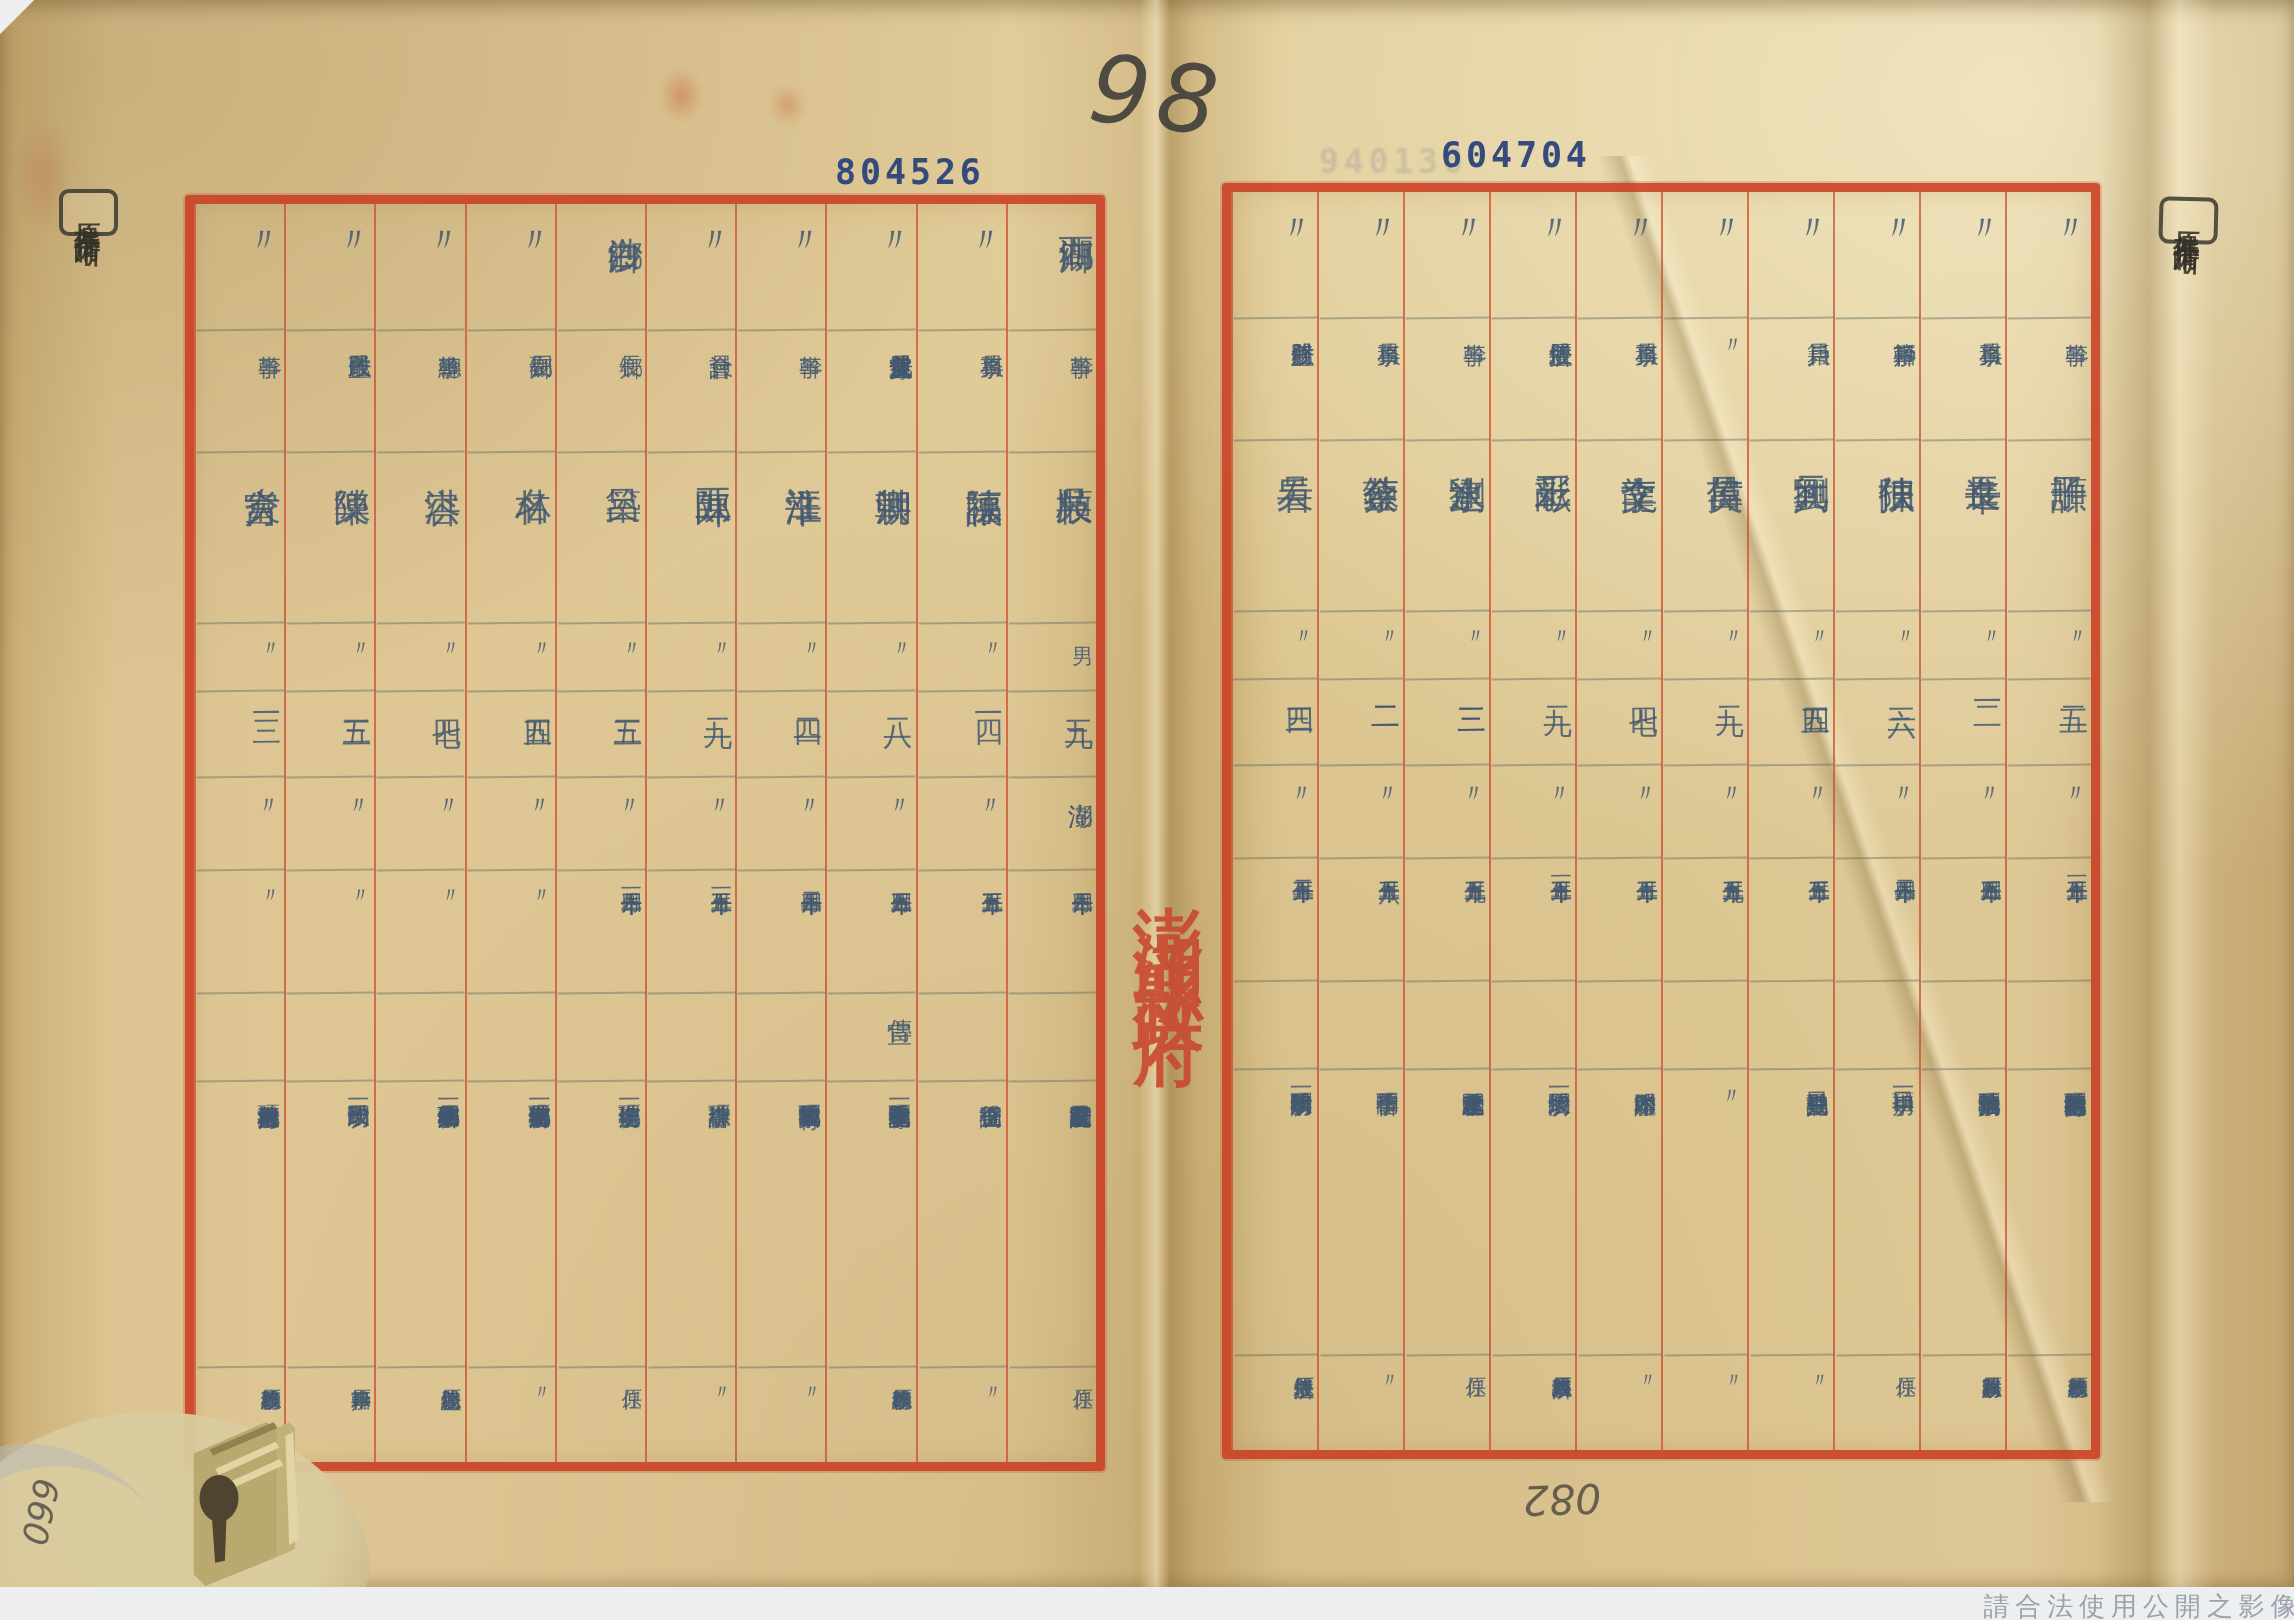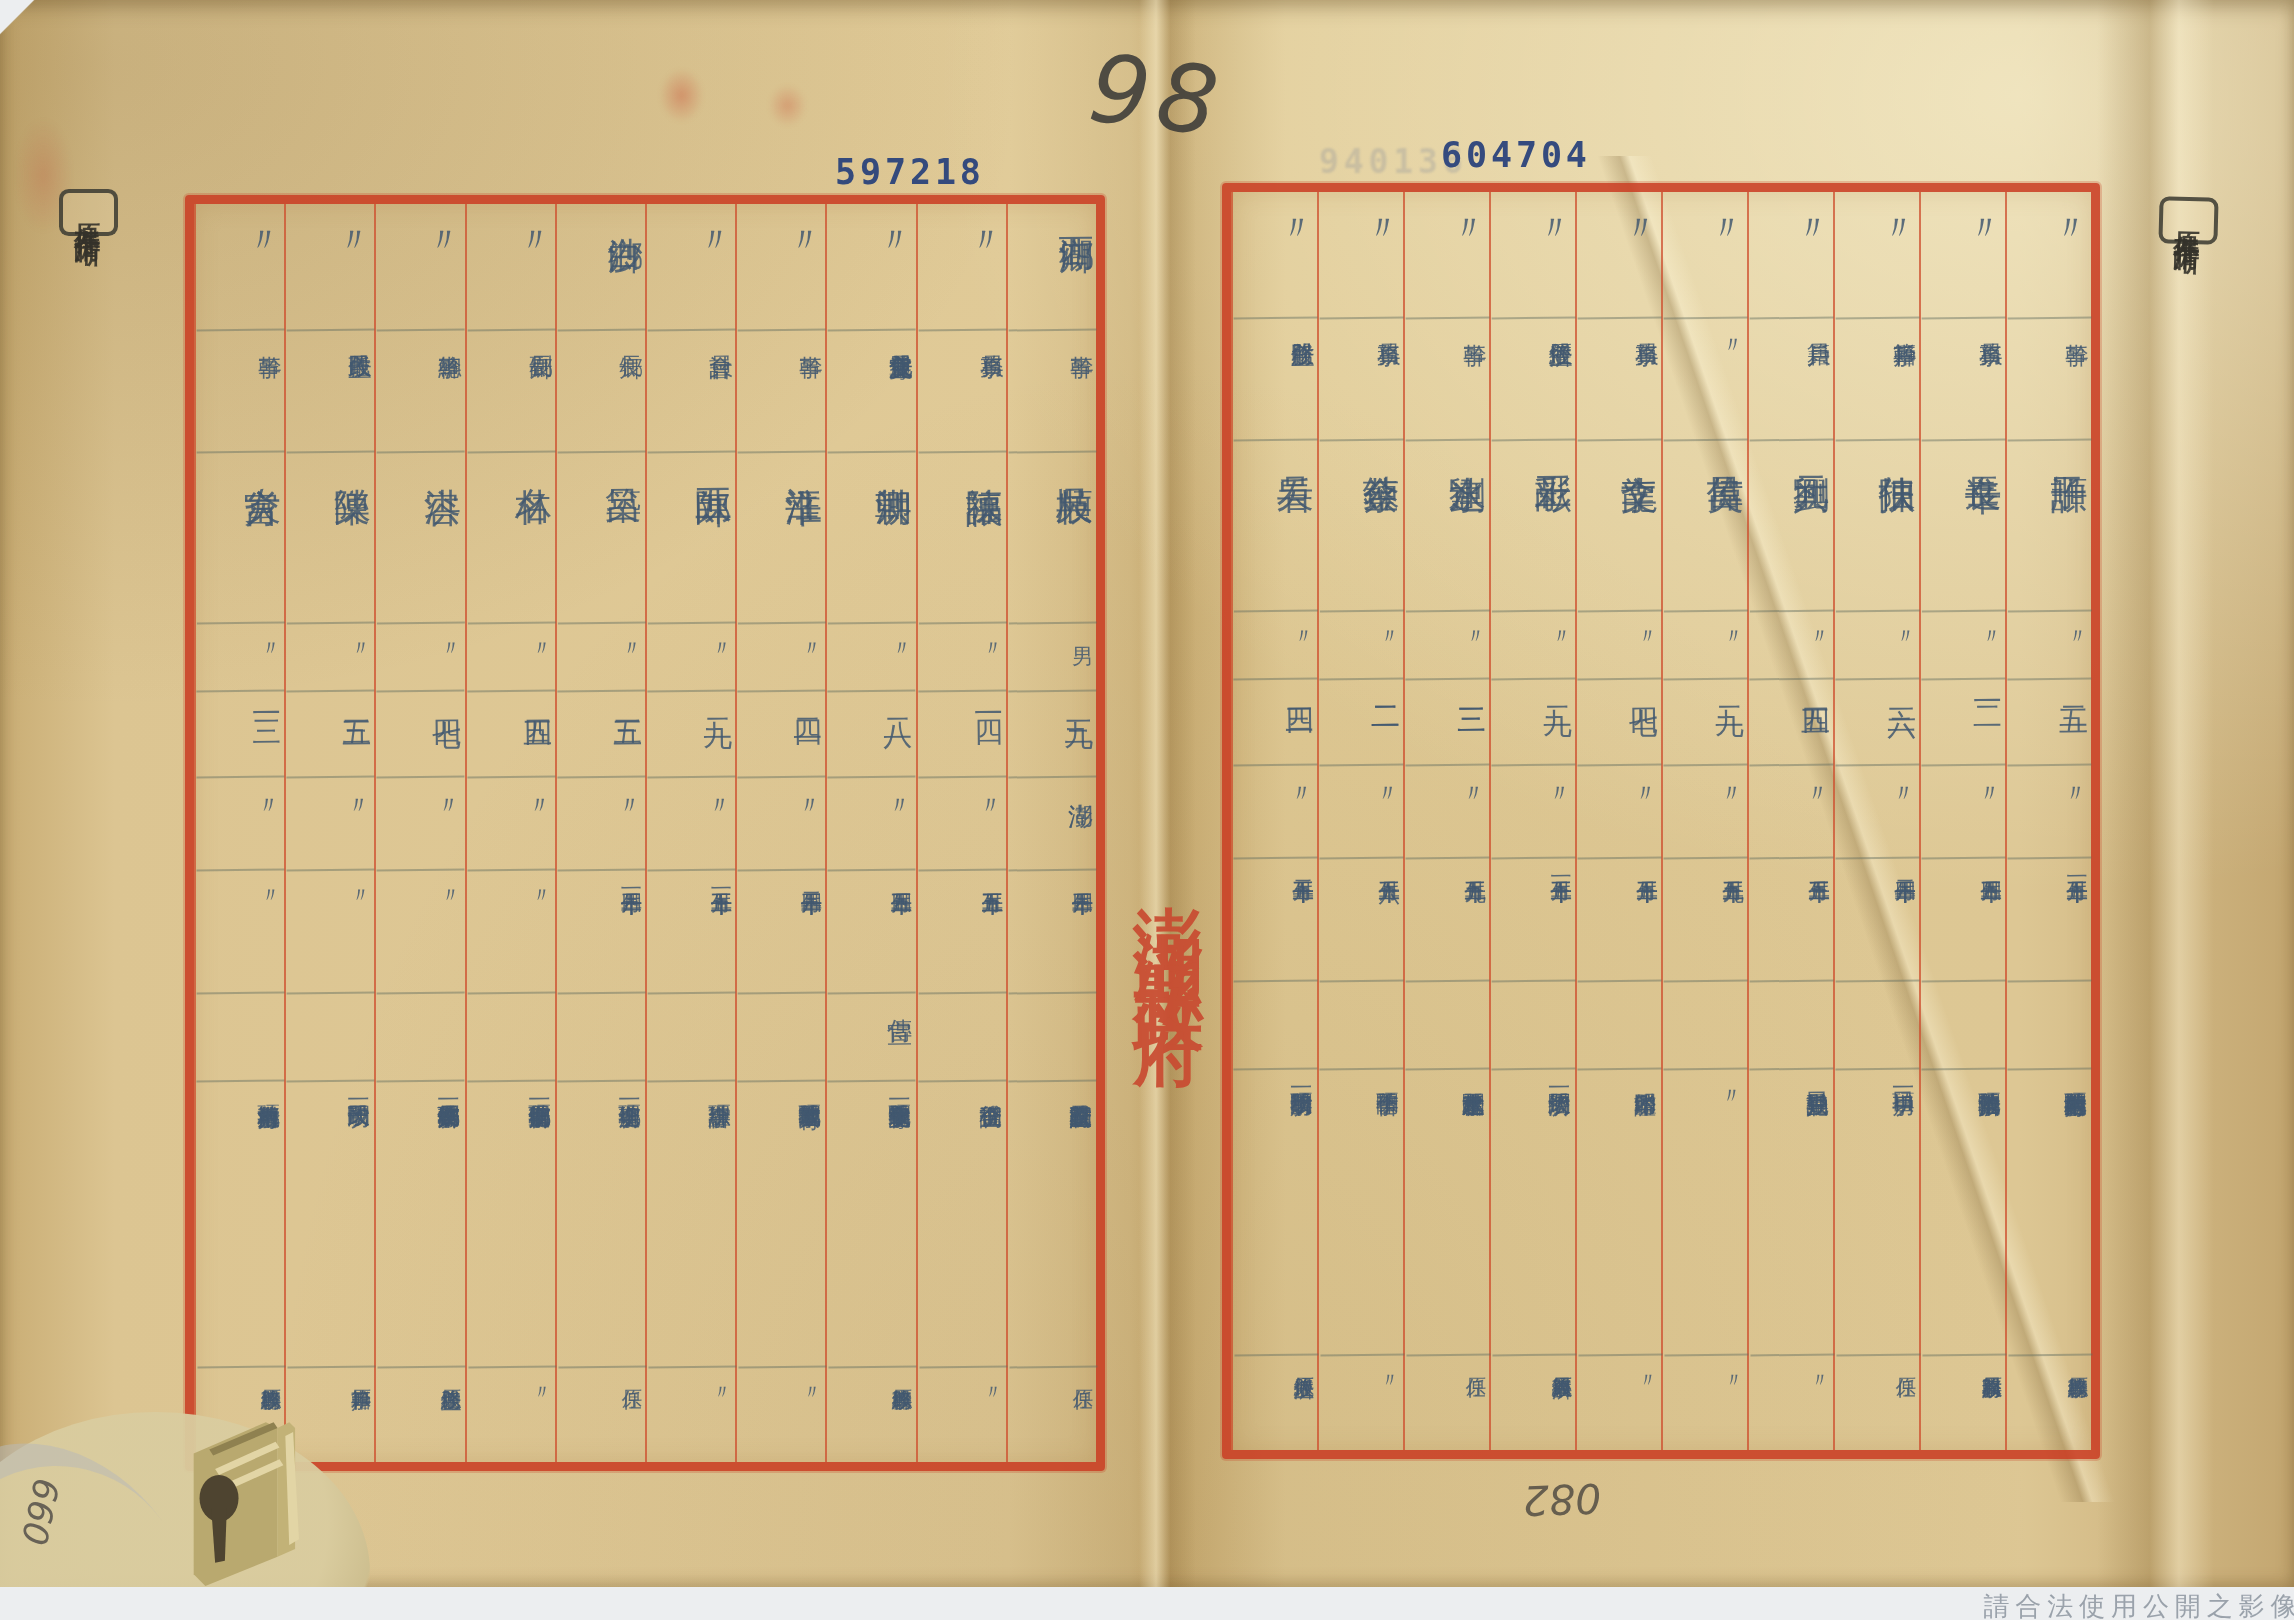--- a/index.html
+++ b/index.html
@@ -360,21 +360,21 @@
     <div class="c-age">四三</div>
     <div class="c-native">〃</div>
     <div class="c-date">三十五年十二月</div>
     <div class="c-spec"></div>
     <div class="c-duty">関于財務股一切事項</div>
     <div class="c-remark">原經濟股主任</div>
   </div>
 </div>
   </div>
 
-  <div class="pgnum lft">597218</div>
+  <div class="pgnum lft">804526</div>
   <div class="pgnum rgt">604704</div>
   <div class="ghost">940136</div>
   <div class="pencil98">98</div>
   <div class="pencil82">082</div>
   <div class="seal">澎湖縣政府</div>
   <div class="unclear lft">原件不清晰</div>
   <div class="unclear rgt">原件不清晰</div>
 
   <div class="wm">
     <div class="swoosh"></div>

